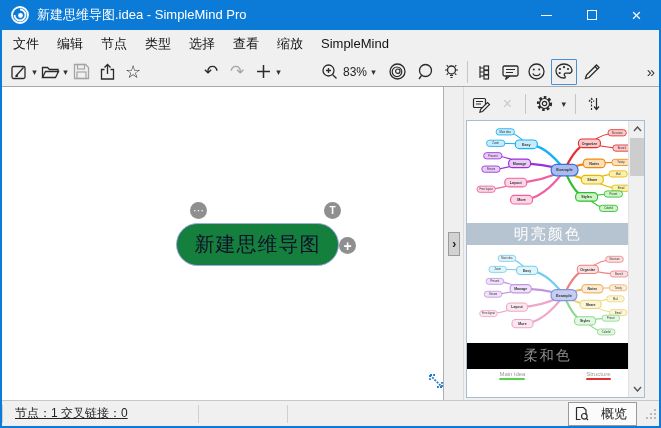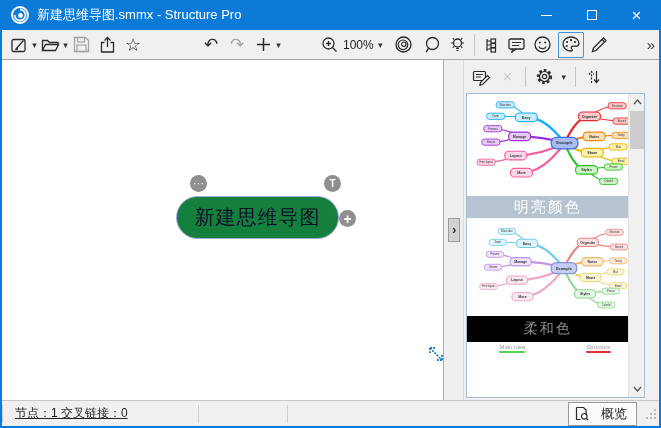--- a/index.html
+++ b/index.html
@@ -84,34 +84,44 @@
 <body>
 
 <div class="window">
 
   <div class="titlebar">
     <svg class="logo" viewBox="0 0 20 20">
       <circle cx="10" cy="10" r="8" fill="none" stroke="#fff" stroke-width="1.8"></circle>
       <path d="M10 4.5 A5.5 5.5 0 1 1 4.5 10" fill="none" stroke="#fff" stroke-width="1.8"></path>
       <circle cx="10.5" cy="10.5" r="2.4" fill="#fff"></circle>
     </svg>
-    <span class="title">新建思维导图.smmx - Structure Pro</span>
+    <span class="title">新建思维导图.idea - SimpleMind Pro</span>
     <div class="win-controls">
       <div class="win-btn">
           <span class="min-glyph"></span>
         </div>
       <div class="win-btn">
           <span class="max-glyph"></span>
         </div>
       <div class="win-btn">
           <span class="close-glyph">×</span>
         </div>
     </div>
   </div>
 
+  <div class="menubar" id="menubar">
+      <span class="menu-item">文件</span>
+      <span class="menu-item">编辑</span>
+      <span class="menu-item">节点</span>
+      <span class="menu-item">类型</span>
+      <span class="menu-item">选择</span>
+      <span class="menu-item">查看</span>
+      <span class="menu-item">缩放</span>
+      <span class="menu-item">SimpleMind</span>
+    </div>
 
   <div class="toolbar">
     <span class="tb-icon">
       <svg width="18" height="18" viewBox="0 0 18 18">
           <rect x="2" y="3.5" width="13" height="12" rx="1.5" fill="none" stroke="#2a2a2a" stroke-width="1.3"></rect>
           <path d="M5.5 13.5 L13.5 4.5 M5.5 13.5 l2.5-.6" fill="none" stroke="#2a2a2a" stroke-width="1.3"></path>
         </svg>
     </span>
     <span class="caret">▾</span>
     <span class="tb-icon">
@@ -150,21 +160,21 @@
         </svg>
     </span>
     <span class="caret">▾</span>
 
     <span class="tb-icon" style="margin-left:36px;">
       <svg width="18" height="18" viewBox="0 0 18 18">
           <circle cx="7.5" cy="7.5" r="5.5" fill="none" stroke="#2a2a2a" stroke-width="1.3"></circle>
           <path d="M5 7.5 h5 M7.5 5 v5 M11.7 11.7 L15.5 15.5" stroke="#2a2a2a" stroke-width="1.3" fill="none"></path>
         </svg>
     </span>
-    <span class="zoom-text">100%</span>
+    <span class="zoom-text">83%</span>
     <span class="caret">▾</span>
     <span class="tb-icon" style="margin-left:8px;">
       <svg width="19" height="19" viewBox="0 0 19 19">
           <circle cx="9.5" cy="9.5" r="7.5" fill="none" stroke="#2a2a2a" stroke-width="1.3"></circle>
           <circle cx="9" cy="9.8" r="4.8" fill="none" stroke="#2a2a2a" stroke-width="1.2"></circle>
           <circle cx="9.8" cy="9.2" r="2.2" fill="none" stroke="#2a2a2a" stroke-width="1.2"></circle>
         </svg>
     </span>
     <span class="tb-icon" style="margin-left:6px;">
       <svg width="18" height="18" viewBox="0 0 18 18">

